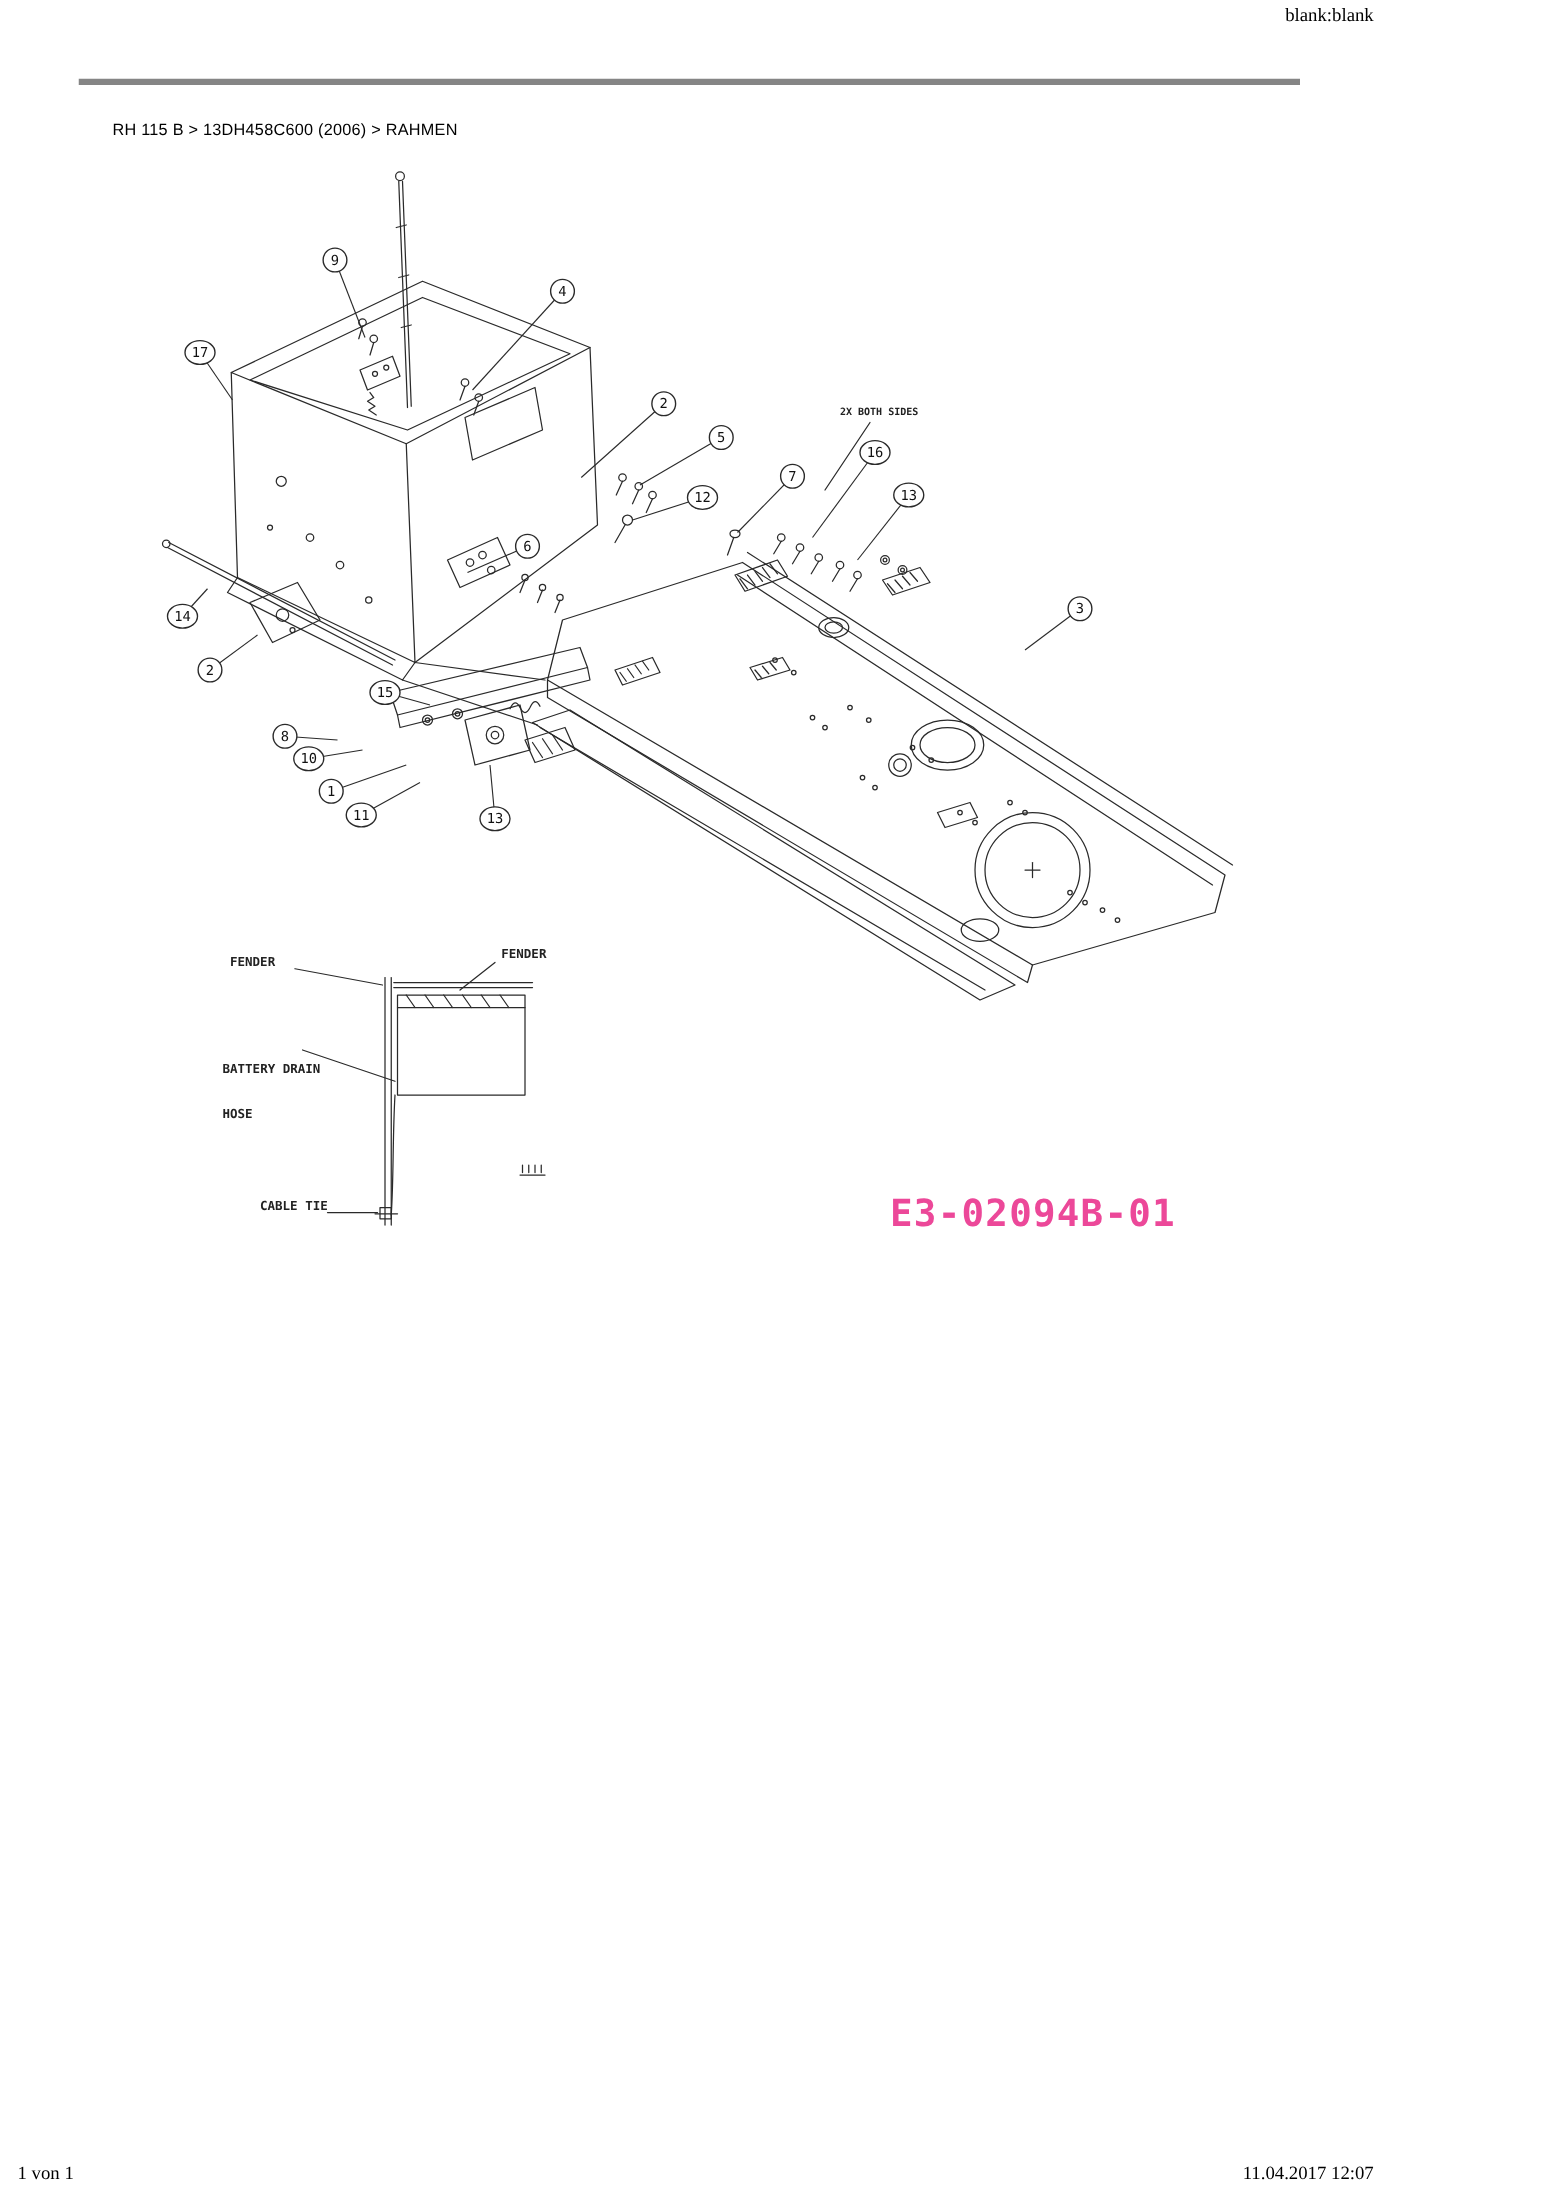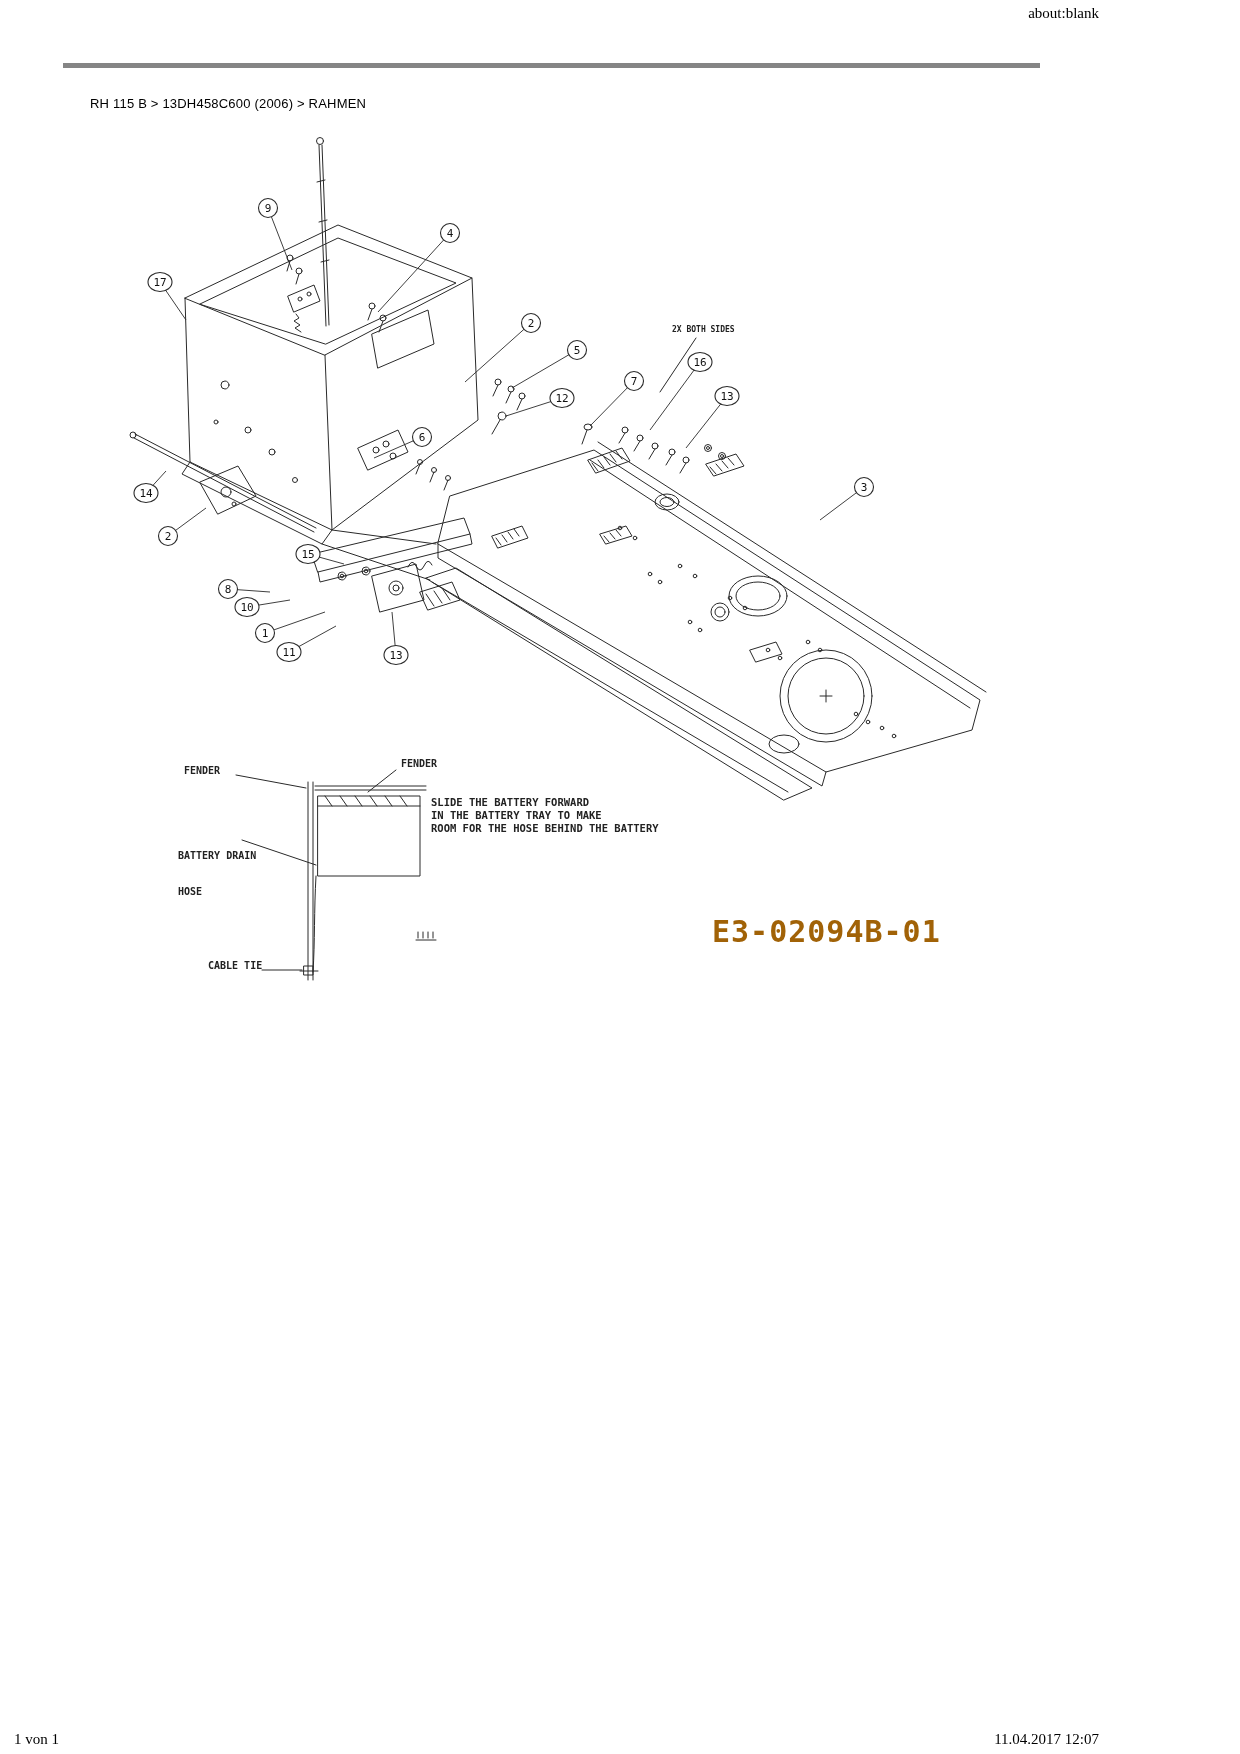--- a/index.html
+++ b/index.html
@@ -5,28 +5,28 @@
   html,body{margin:0;padding:0;background:#fff;}
   body{width:1240px;height:1754px;position:relative;font-family:"Liberation Serif",serif;color:#000;overflow:hidden;}
   .hdr-right{position:absolute;top:5px;right:141px;font-size:15px;font-family:"Liberation Serif",serif;}
   .rule{position:absolute;left:63px;top:63px;width:977px;height:5px;background:#858585;}
   .crumb{position:absolute;left:90px;top:96px;font-family:Liberation Sans, sans-serif;font-size:13px;letter-spacing:.2px;}
   .diagram{position:absolute;left:120px;top:130px;width:1000px;height:860px;}
   .diagram svg{position:absolute;left:0;top:0;}
   .lbl{position:absolute;font:700 10px "DejaVu Sans Mono",monospace;color:#222;white-space:pre;line-height:12px;}
   .both-sides{left:552px;top:194px;font-size:8px;}
   .note{position:absolute;left:311px;top:666px;font:700 10.5px "DejaVu Sans Mono",monospace;line-height:13px;color:#222;}
-  .code{position:absolute;left:592px;top:784px;font:700 30px "DejaVu Sans Mono",monospace;letter-spacing:1px;color:#a16207;}
+  .code{position:absolute;left:592px;top:824px;font:700 30px "DejaVu Sans Mono",monospace;letter-spacing:1px;color:#ec4899;}
   .footer-l{position:absolute;left:2px;top:1731px;font-size:15px;margin-left:12px;}
   .footer-r{position:absolute;right:141px;top:1731px;font-size:15px;}
 </style>
 </head>
 <body>
 
-<div class="hdr-right">about:blank</div>
+<div class="hdr-right">blank:blank</div>
 <div class="rule"></div>
 <div class="crumb">RH 115 B  &gt;  13DH458C600 (2006)  &gt;  RAHMEN</div>
 
 <div class="diagram">
   <svg width="1000" height="860" viewBox="0 0 1000 860">
     <g fill="none" stroke="#2a2a2a" stroke-width="1" stroke-linejoin="round" stroke-linecap="round">
 
       <g>
         <circle cx="200" cy="11" r="3.5"></circle>
         <line x1="199" y1="15" x2="206" y2="196"></line>
@@ -326,23 +326,18 @@
 
   <div class="lbl both-sides">2X BOTH SIDES</div>
   <div class="lbl" style="left:64px;top:635px;text-align:right;">FENDER</div>
   <div class="lbl" style="left:281px;top:628px;">FENDER</div>
   <div class="lbl" style="left:46px;top:696px;margin-left:12px;">
     <div>BATTERY DRAIN</div>
     <div>HOSE</div>
   </div>
   <div class="lbl" style="left:88px;top:830px;">CABLE TIE</div>
 
-  <div class="note">
-    <div>SLIDE THE BATTERY FORWARD</div>
-    <div>IN THE BATTERY TRAY TO MAKE</div>
-    <div>ROOM FOR THE HOSE BEHIND THE BATTERY</div>
-  </div>
 
   <div class="code">E3-02094B-01</div>
 </div>
 
 <div class="footer-l">1 von 1</div>
 <div class="footer-r">11.04.2017 12:07</div>
 
 </body></html>

